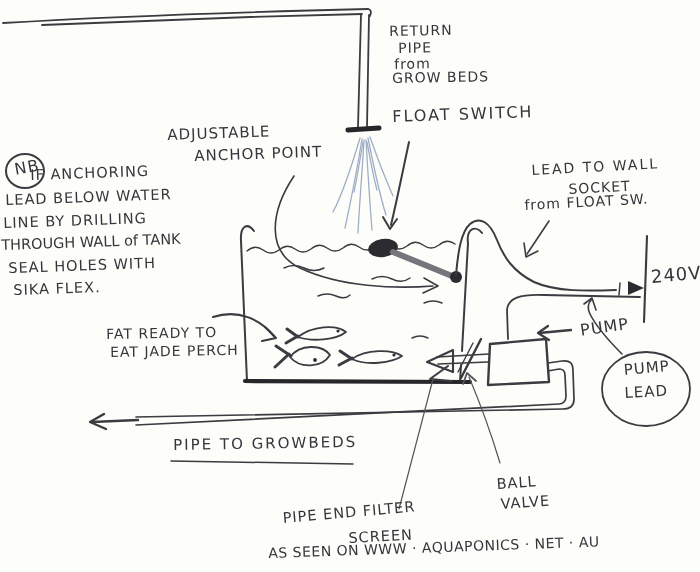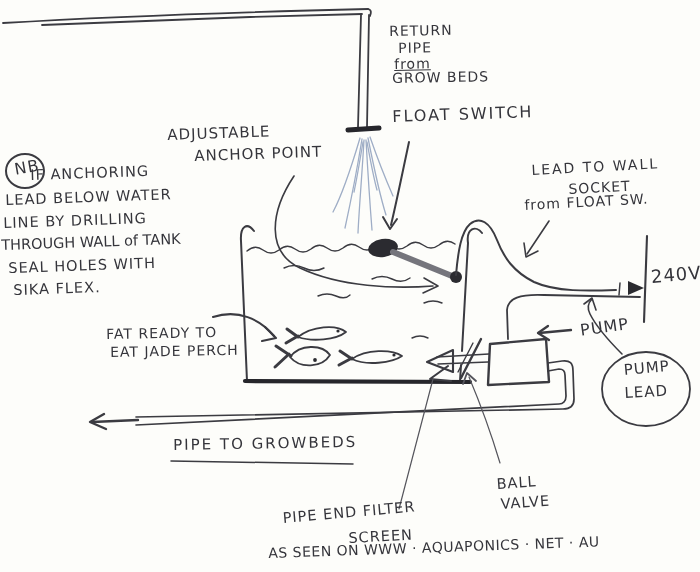--- a/index.html
+++ b/index.html
@@ -178,21 +178,21 @@
 
   <div class="lbl r-2" style="left:30px;top:167px;font-size:14.5px;">IF ANCHORING</div>
   <div class="lbl r-2" style="left:5px;top:192px;font-size:14.5px;">LEAD BELOW WATER</div>
   <div class="lbl r-2" style="left:3px;top:215px;font-size:14.5px;">LINE BY DRILLING</div>
   <div class="lbl r-2" style="left:1px;top:237px;font-size:14.5px;letter-spacing:0;">THROUGH WALL of TANK</div>
   <div class="lbl r-2" style="left:8px;top:260px;font-size:14.5px;">SEAL HOLES WITH</div>
   <div class="lbl r-2" style="left:13px;top:282px;font-size:14.5px;">SIKA FLEX.</div>
 
   <div class="lbl r-1" style="left:389px;top:23px;">RETURN</div>
   <div class="lbl r-1" style="left:398px;top:40px;">PIPE</div>
-  <div class="lbl r-1" style="left:394px;top:56px;text-decoration:underline;">from</div>
+  <div class="lbl r-1" style="left:394px;top:56px;">from</div>
   <div class="lbl r-1" style="left:392px;top:70px;">GROW BEDS</div>
 
   <div class="lbl r-2" style="left:167px;top:126px;font-size:15px;">ADJUSTABLE</div>
   <div class="lbl r-2" style="left:194px;top:147px;font-size:15px;">ANCHOR POINT</div>
 
   <div class="lbl big r-2" style="left:392px;top:107px;letter-spacing:2px;">FLOAT SWITCH</div>
 
   <div class="lbl r-3" style="left:531px;top:162px;letter-spacing:2px;">LEAD TO WALL</div>
   <div class="lbl r-3" style="left:568px;top:181px;">SOCKET</div>
   <div class="lbl r-3" style="left:524px;top:197px;">from FLOAT SW.</div>

